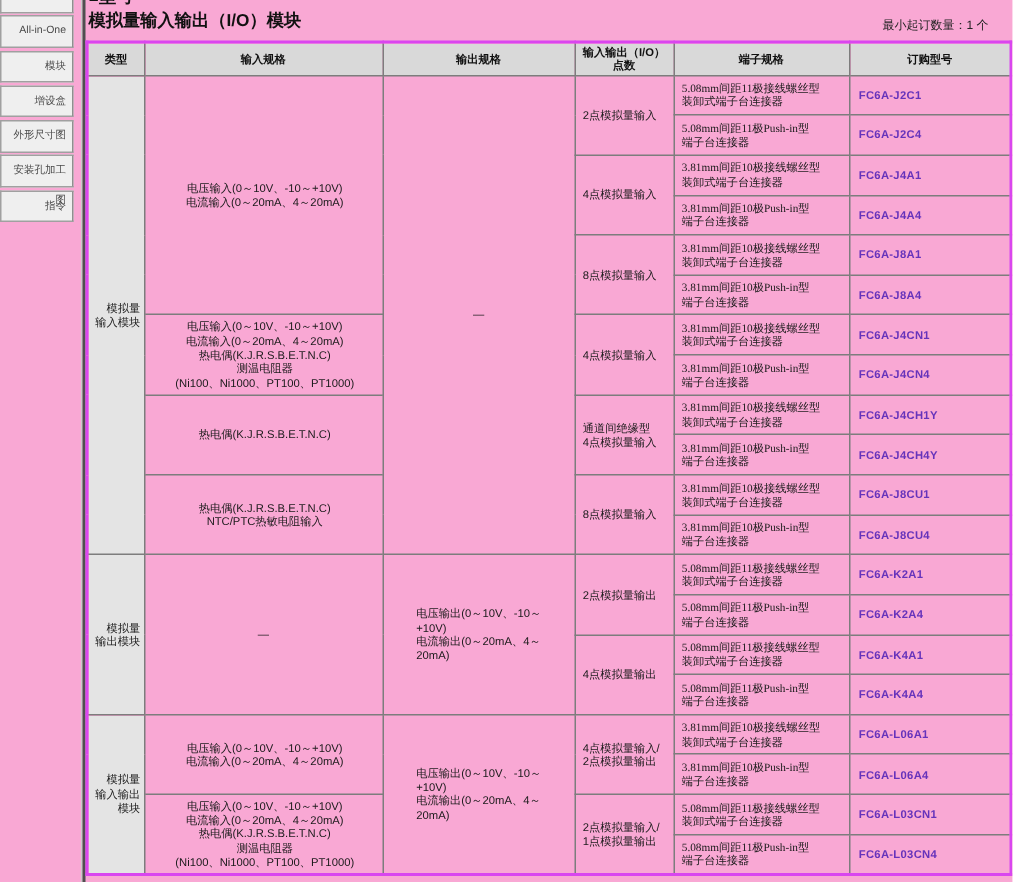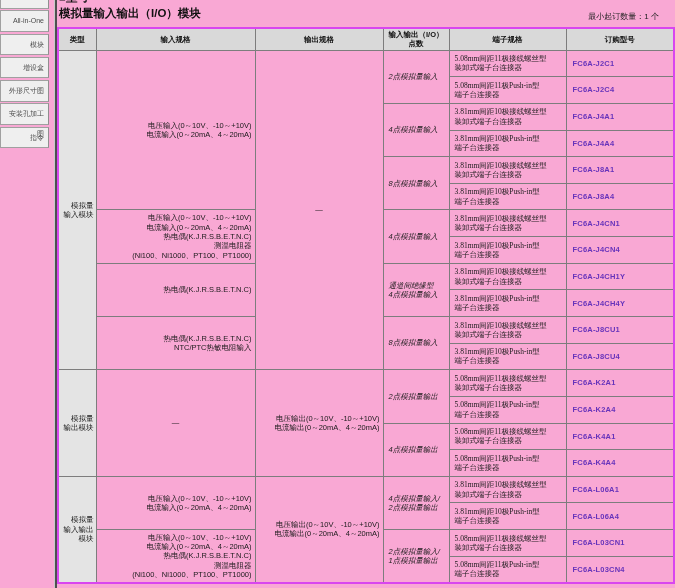--- a/index.html
+++ b/index.html
@@ -31,23 +31,23 @@
   }
   #spec-table th, #spec-table td {
     border:1px solid #7d7d7d; font-size:7.5px; line-height:9.3px;
     vertical-align:middle; white-space:pre-line; overflow:hidden;
   }
   #spec-table th {
     background:#d9d9d9; font-weight:bold; text-align:center; height:21px; padding:1px 2px; color:#111;
   }
   #spec-table tbody tr { height:26.65px; }
   td.c-type  { background:#e4e4e4; text-align:right; padding:1px 2px 1px 4px; }
-  td.c-input { text-align:right; padding:1px 3px 1px 5px; }
-  td.c-output{ text-align:right; padding:1px 3px 1px 8px; }
-  td.c-io    { text-align:left; padding:1px 2px 1px 5px;font-style:italic; }
+  td.c-input { text-align:center; padding:1px 3px 1px 5px; }
+  td.c-output{ text-align:left; padding:1px 3px 1px 22px; }
+  td.c-io    { text-align:left; padding:1px 2px 1px 5px; }
   td.c-term  { text-align:left; padding:1px 2px 1px 5px;font-family:Liberation Serif, serif; }
   td.c-part  { text-align:left; padding:1px 2px 1px 6px; font-weight:bold; color:#6633bb; letter-spacing:0.2px; cursor:pointer; }
   td.dash    { text-align:center; padding:1px; }
 </style>
 </head>
 <body>
 
 <div id="page">
 
   <div id="sidebar">

